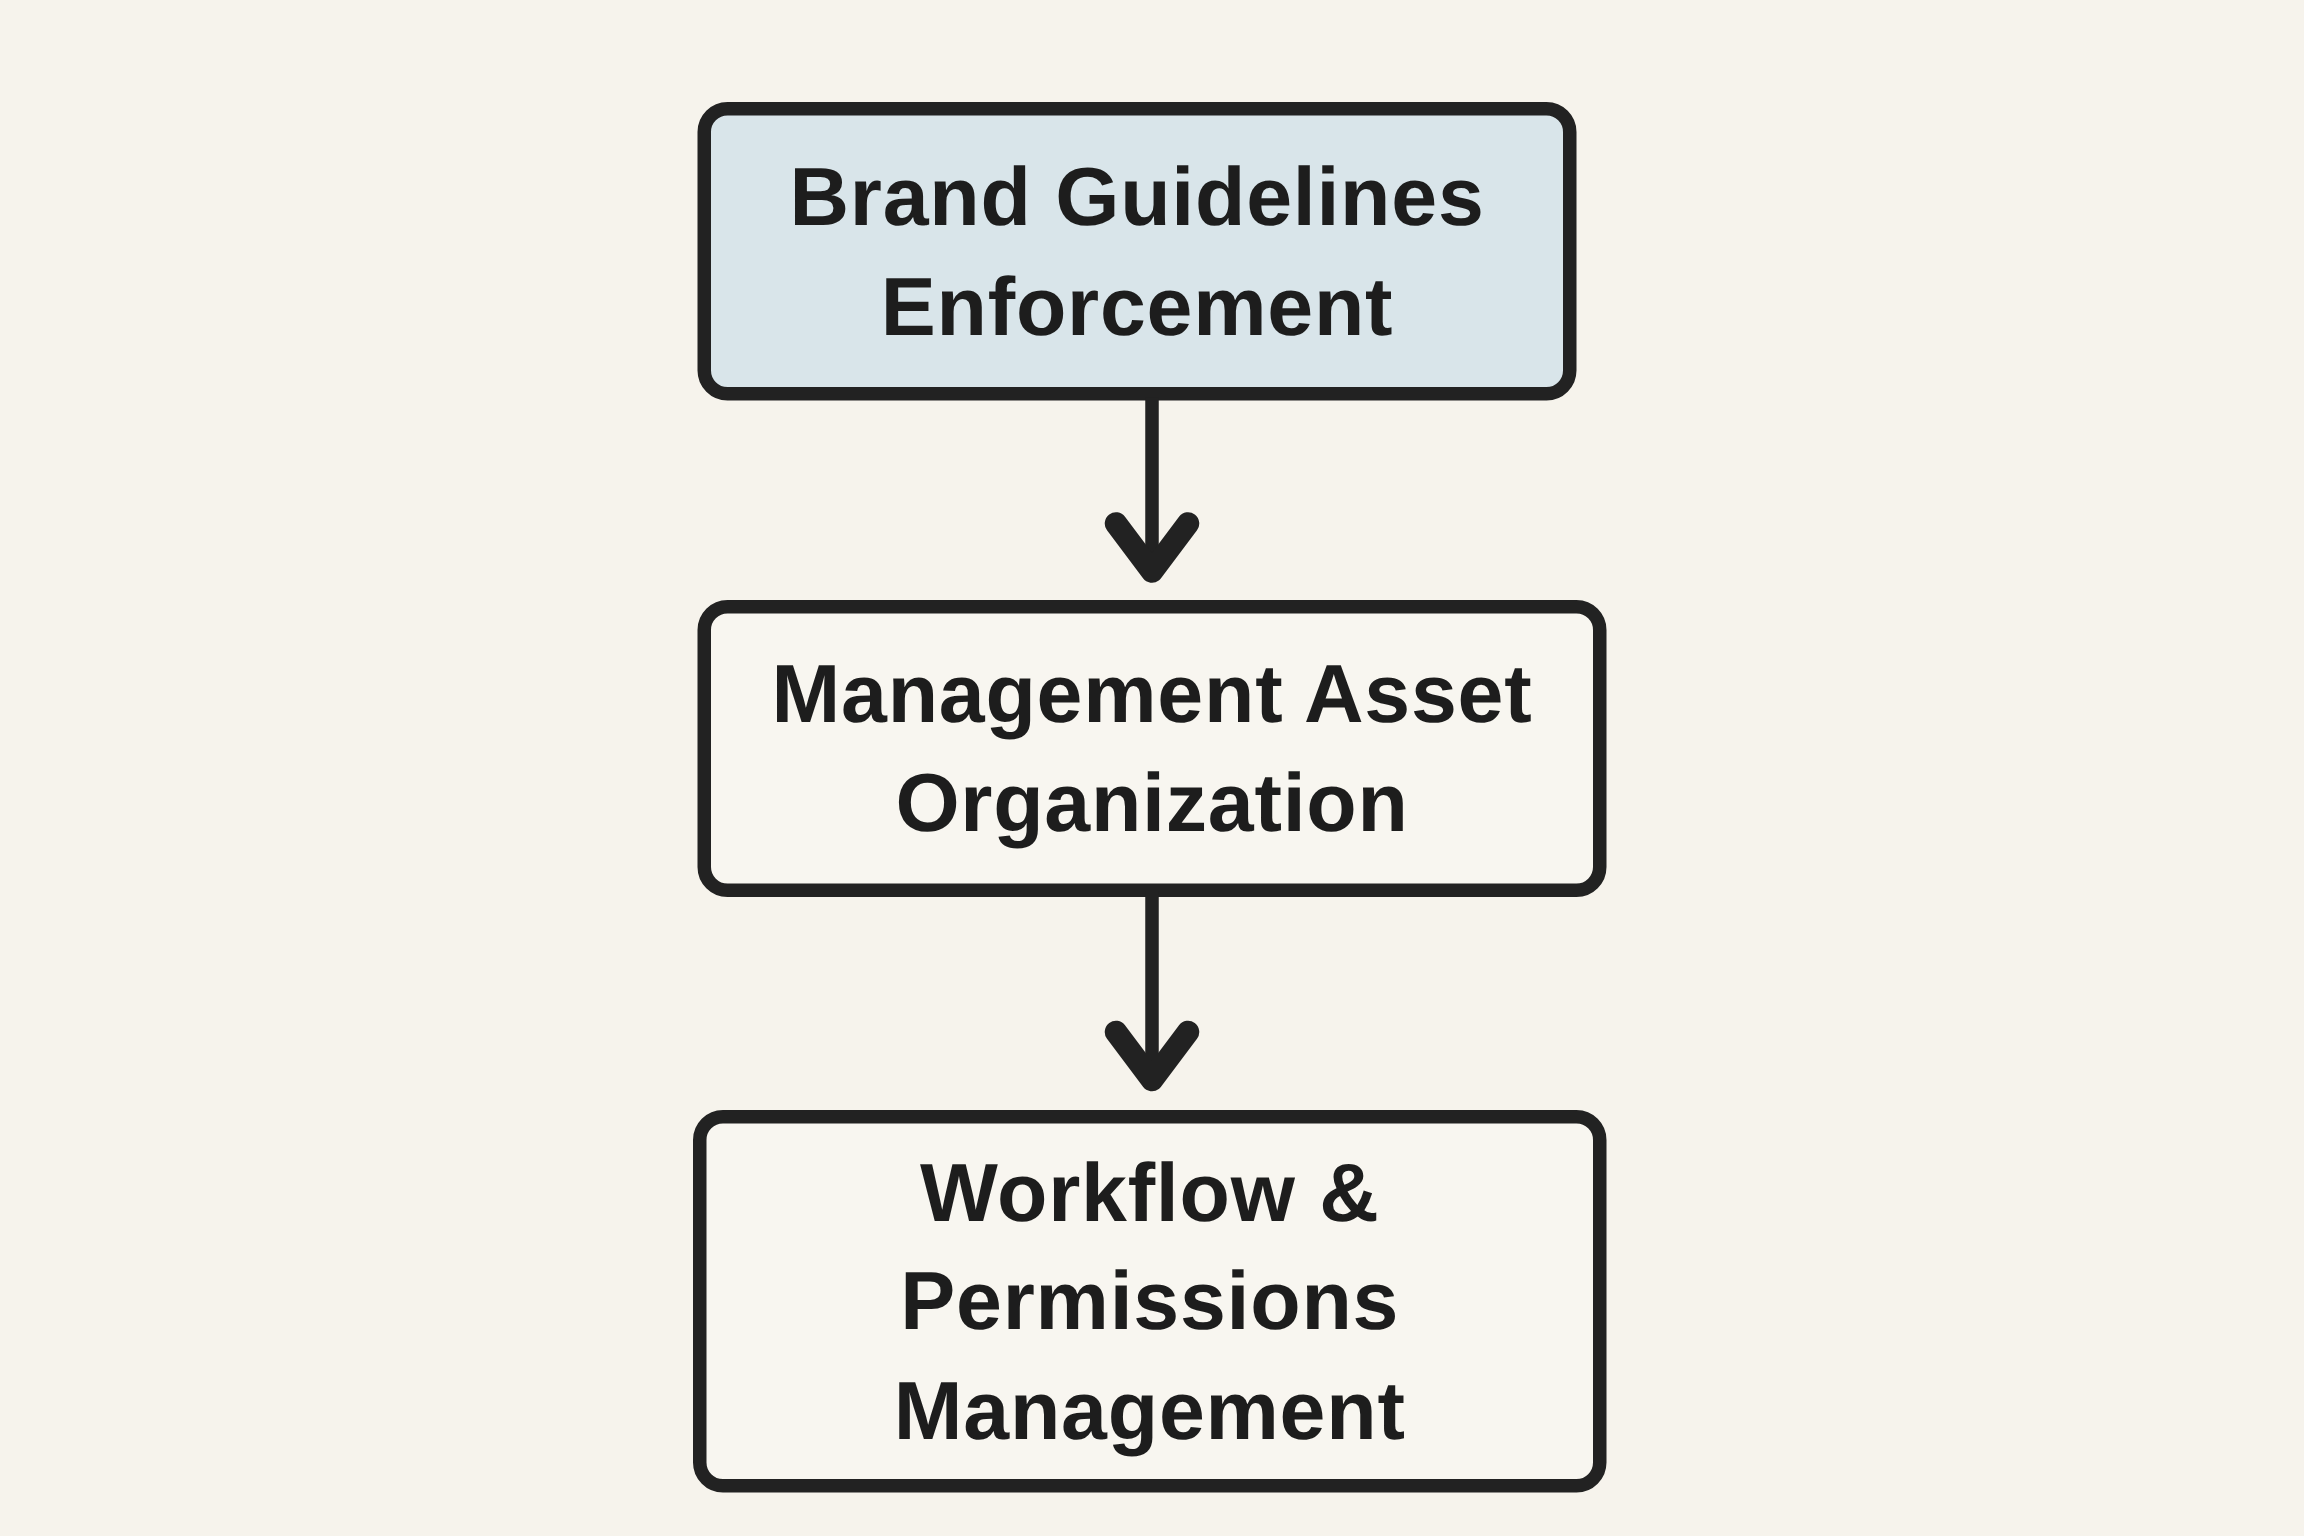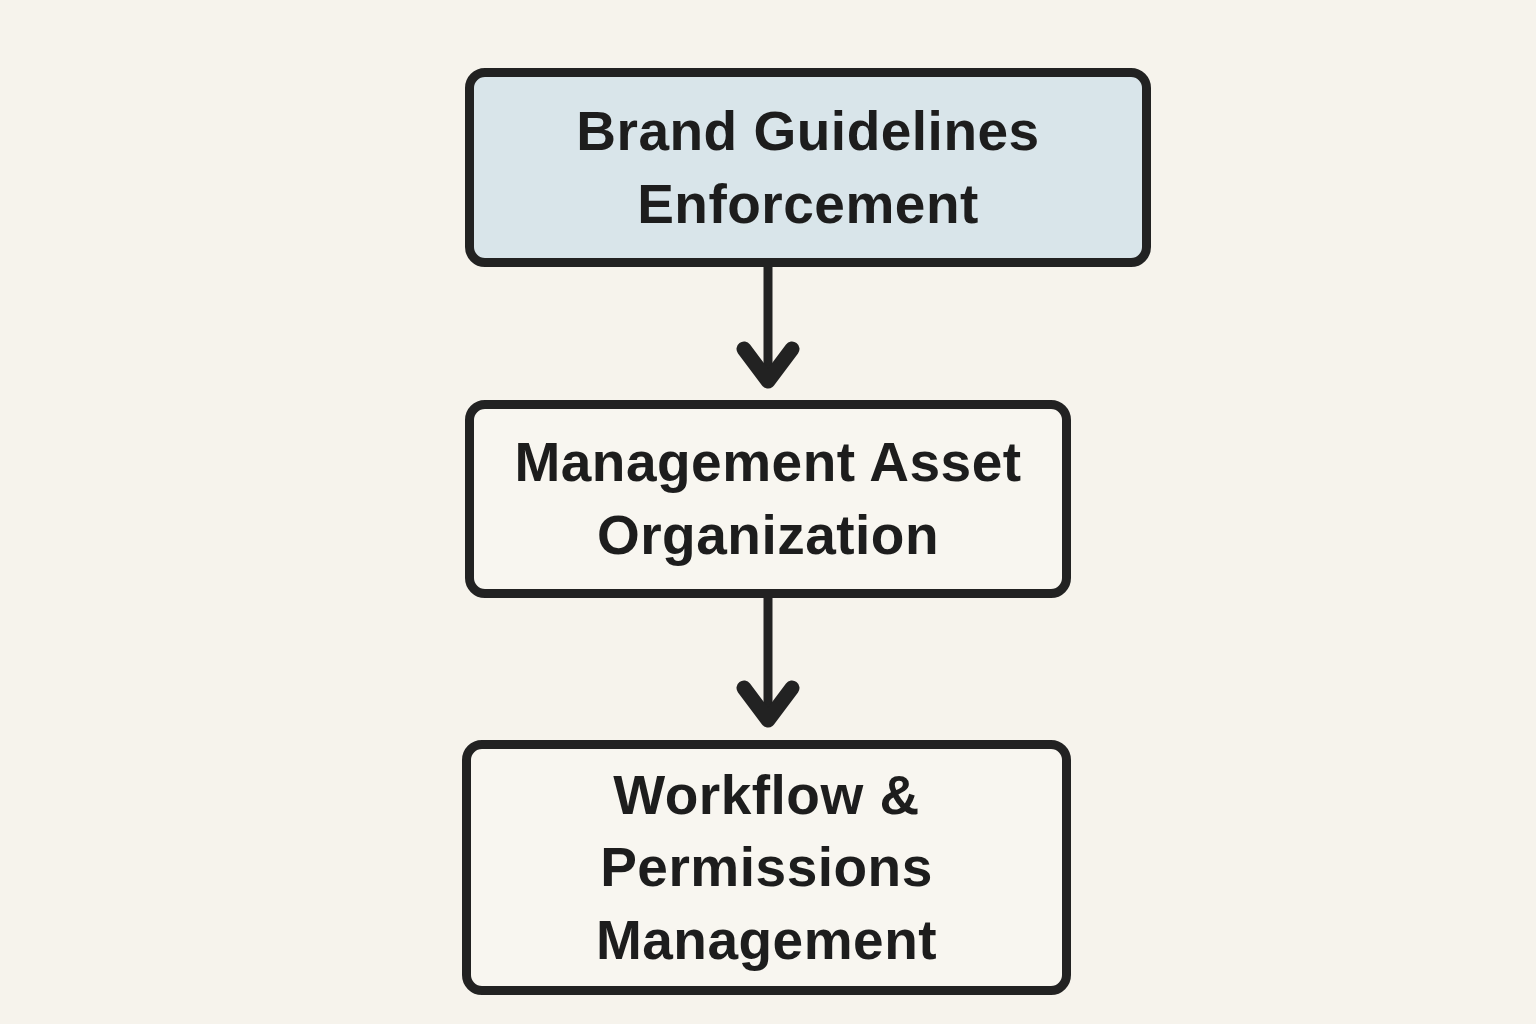--- a/index.html
+++ b/index.html
@@ -24,21 +24,21 @@
     text-align: center;
   }
   .node-label {
     white-space: pre-line;
     font-size: 55px;
     font-weight: bold;
     line-height: 1.32;
     color: #1d1d1d;
     letter-spacing: 0.5px;
   }
-  .node-1 { left: 465px; top: 68px;  width: 686px; height: 199px; }
+  .node-1 { left: 465px; top: 68px;  width: 586px; height: 199px; }
   .node-2 { left: 465px; top: 400px; width: 606px; height: 198px; }
   .node-3 { left: 462px; top: 740px; width: 609px; height: 255px; }
   .arrow {
     position: absolute;
     left: 722px;
     width: 92px;
   }
   .arrow-1 { top: 265px; height: 126px; }
   .arrow-2 { top: 594px; height: 136px; }
 </style>

